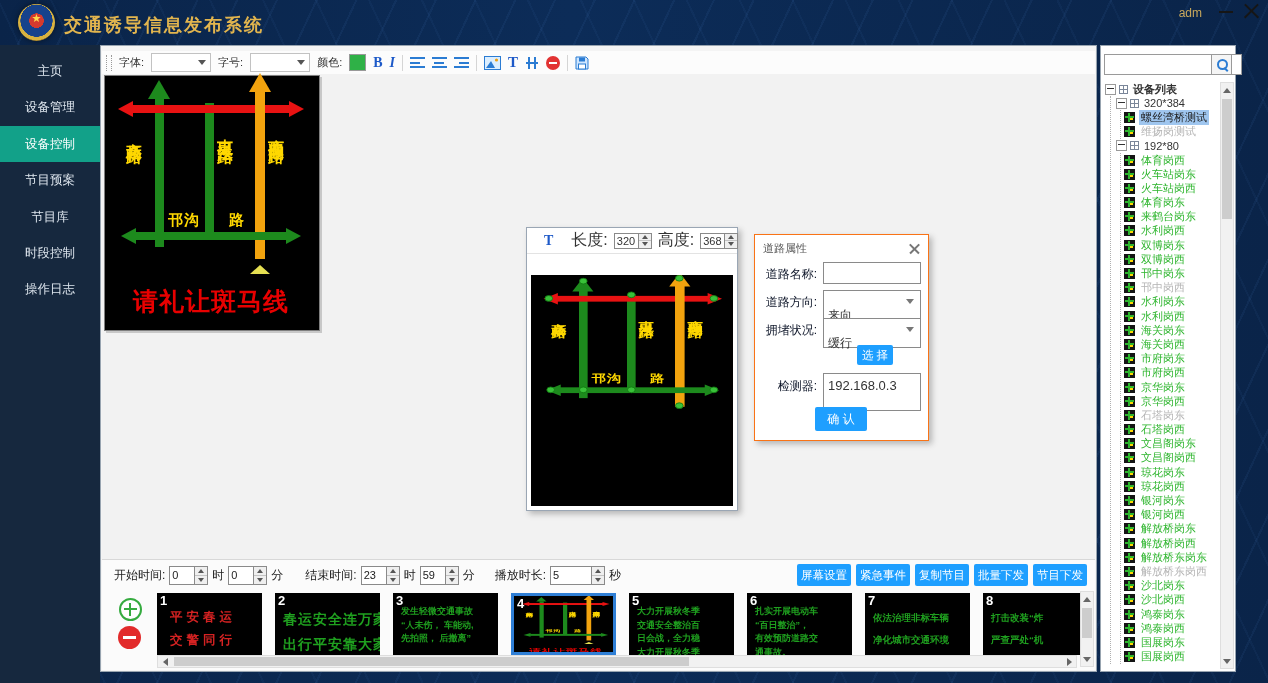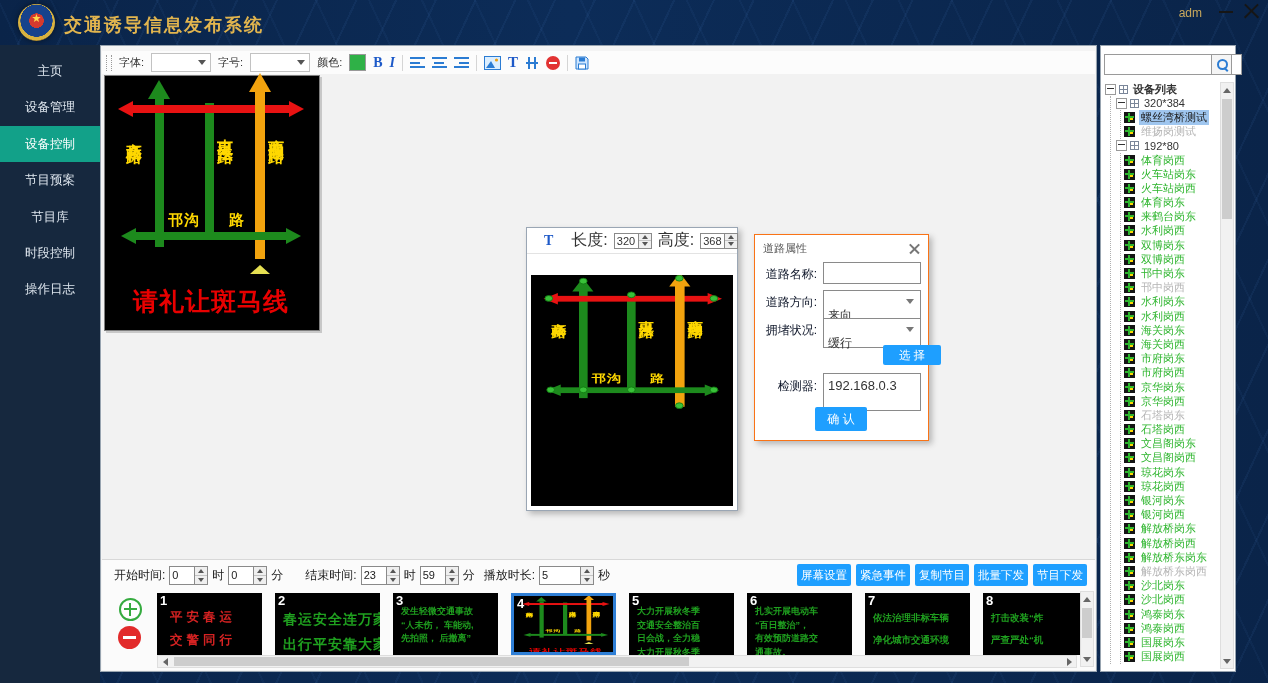--- a/index.html
+++ b/index.html
@@ -328,21 +328,21 @@
           <div class="p-input"></div>
         </div>
       <div class="p-row" style="top:55px">
           <span class="p-label" style="top:4px">道路方向:</span>
           <div class="p-sel">来向</div>
         </div>
       <div class="p-row" style="top:83px">
           <span class="p-label" style="top:4px">拥堵状况:</span>
           <div class="p-sel">缓行</div>
         </div>
-      <div class="btn-blue" style="position:absolute;left:128px;top:110px;width:58px;height:20px;line-height:20px">选 择</div>
+      <div class="btn-blue" style="position:absolute;left:102px;top:110px;width:36px;height:20px;line-height:20px">选 择</div>
       <div class="p-row" style="top:138px">
           <span class="p-label" style="top:5px">检测器:</span>
           <div class="p-input" style="height:38px;line-height:24px;font-size:13px">192.168.0.3</div>
         </div>
       <div class="btn-blue" style="position:absolute;left:60px;top:172px;width:52px;height:24px;line-height:24px;font-size:12px">确 认</div>
     </div>
   </div>
 
   <div class="timebar">
     <div class="tb-grp" style="margin-left:12px">
@@ -376,21 +376,21 @@
       <span>时</span>
       <div class="spin">
           <span class="num">59</span>
           <span class="arrows">
             <i class="u"></i>
             <i class="d"></i>
           </span>
         </div>
       <span>分</span>
     </div>
-    <div class="tb-grp" style="margin-left:9px">
+    <div class="tb-grp" style="margin-left:20px">
       <span>播放时长:</span>
       <div class="spin">
           <span class="num" style="min-width:36px">5</span>
           <span class="arrows">
             <i class="u"></i>
             <i class="d"></i>
           </span>
         </div>
       <span>秒</span>
     </div>

